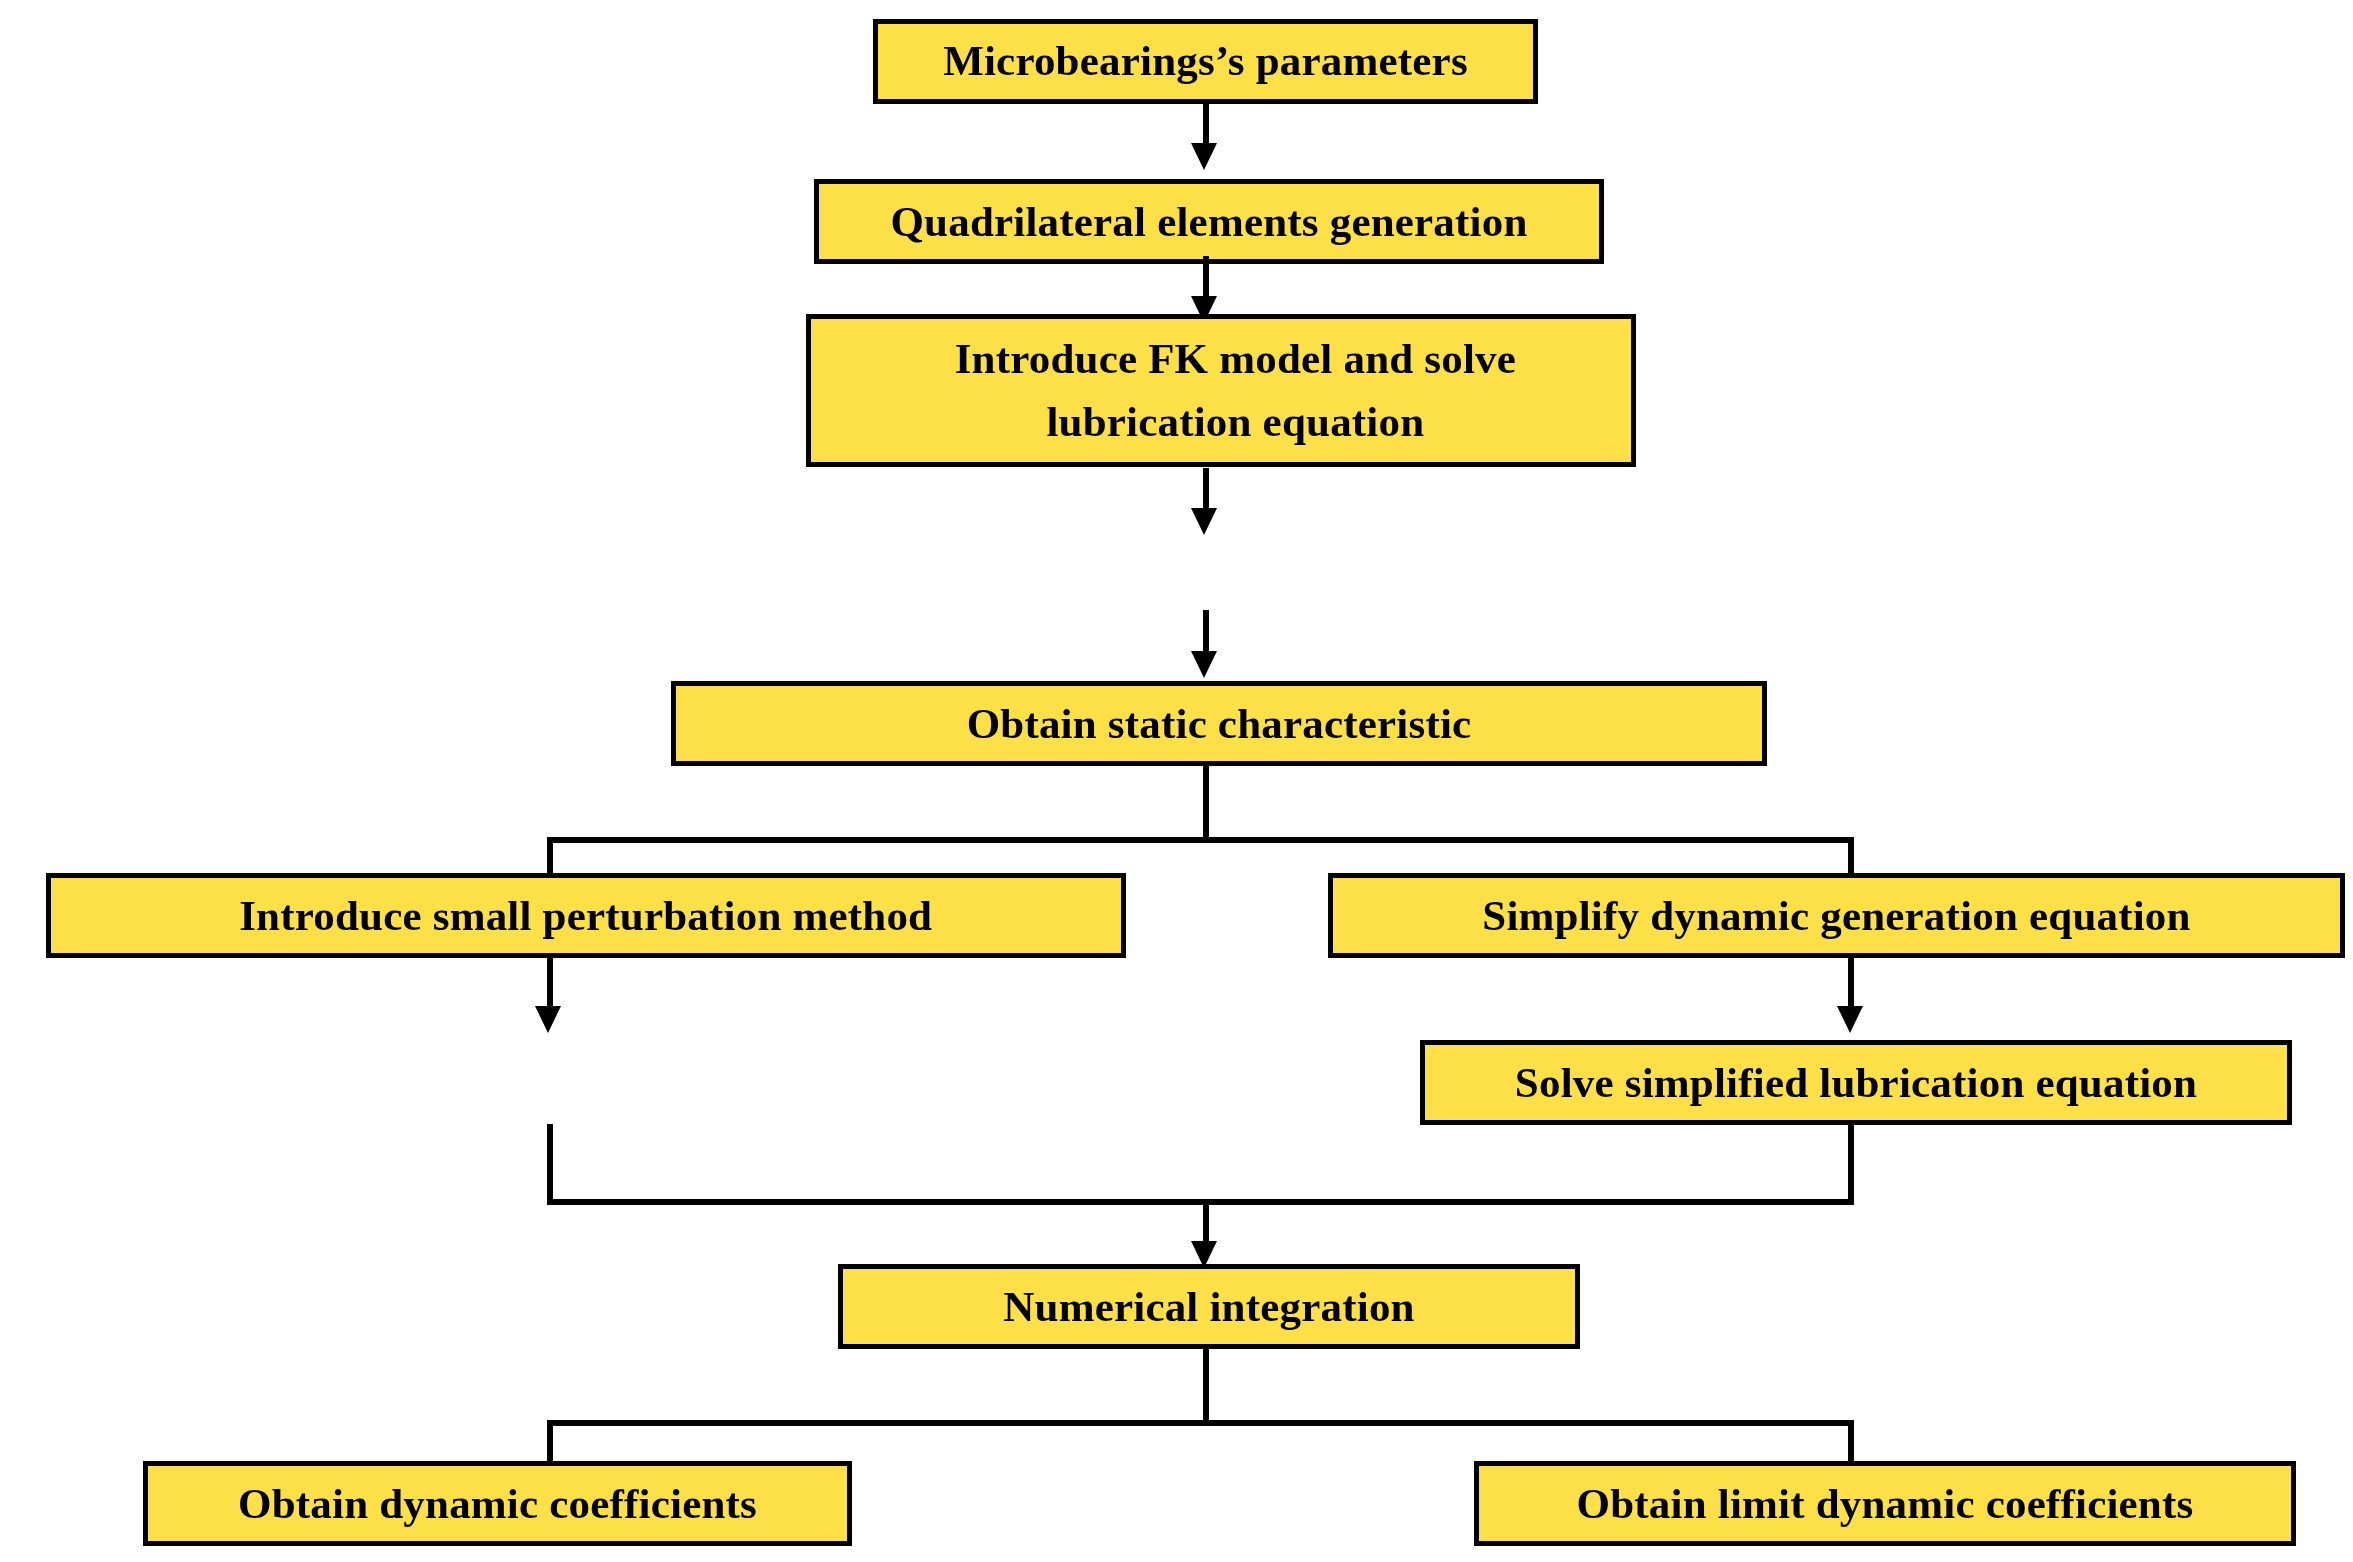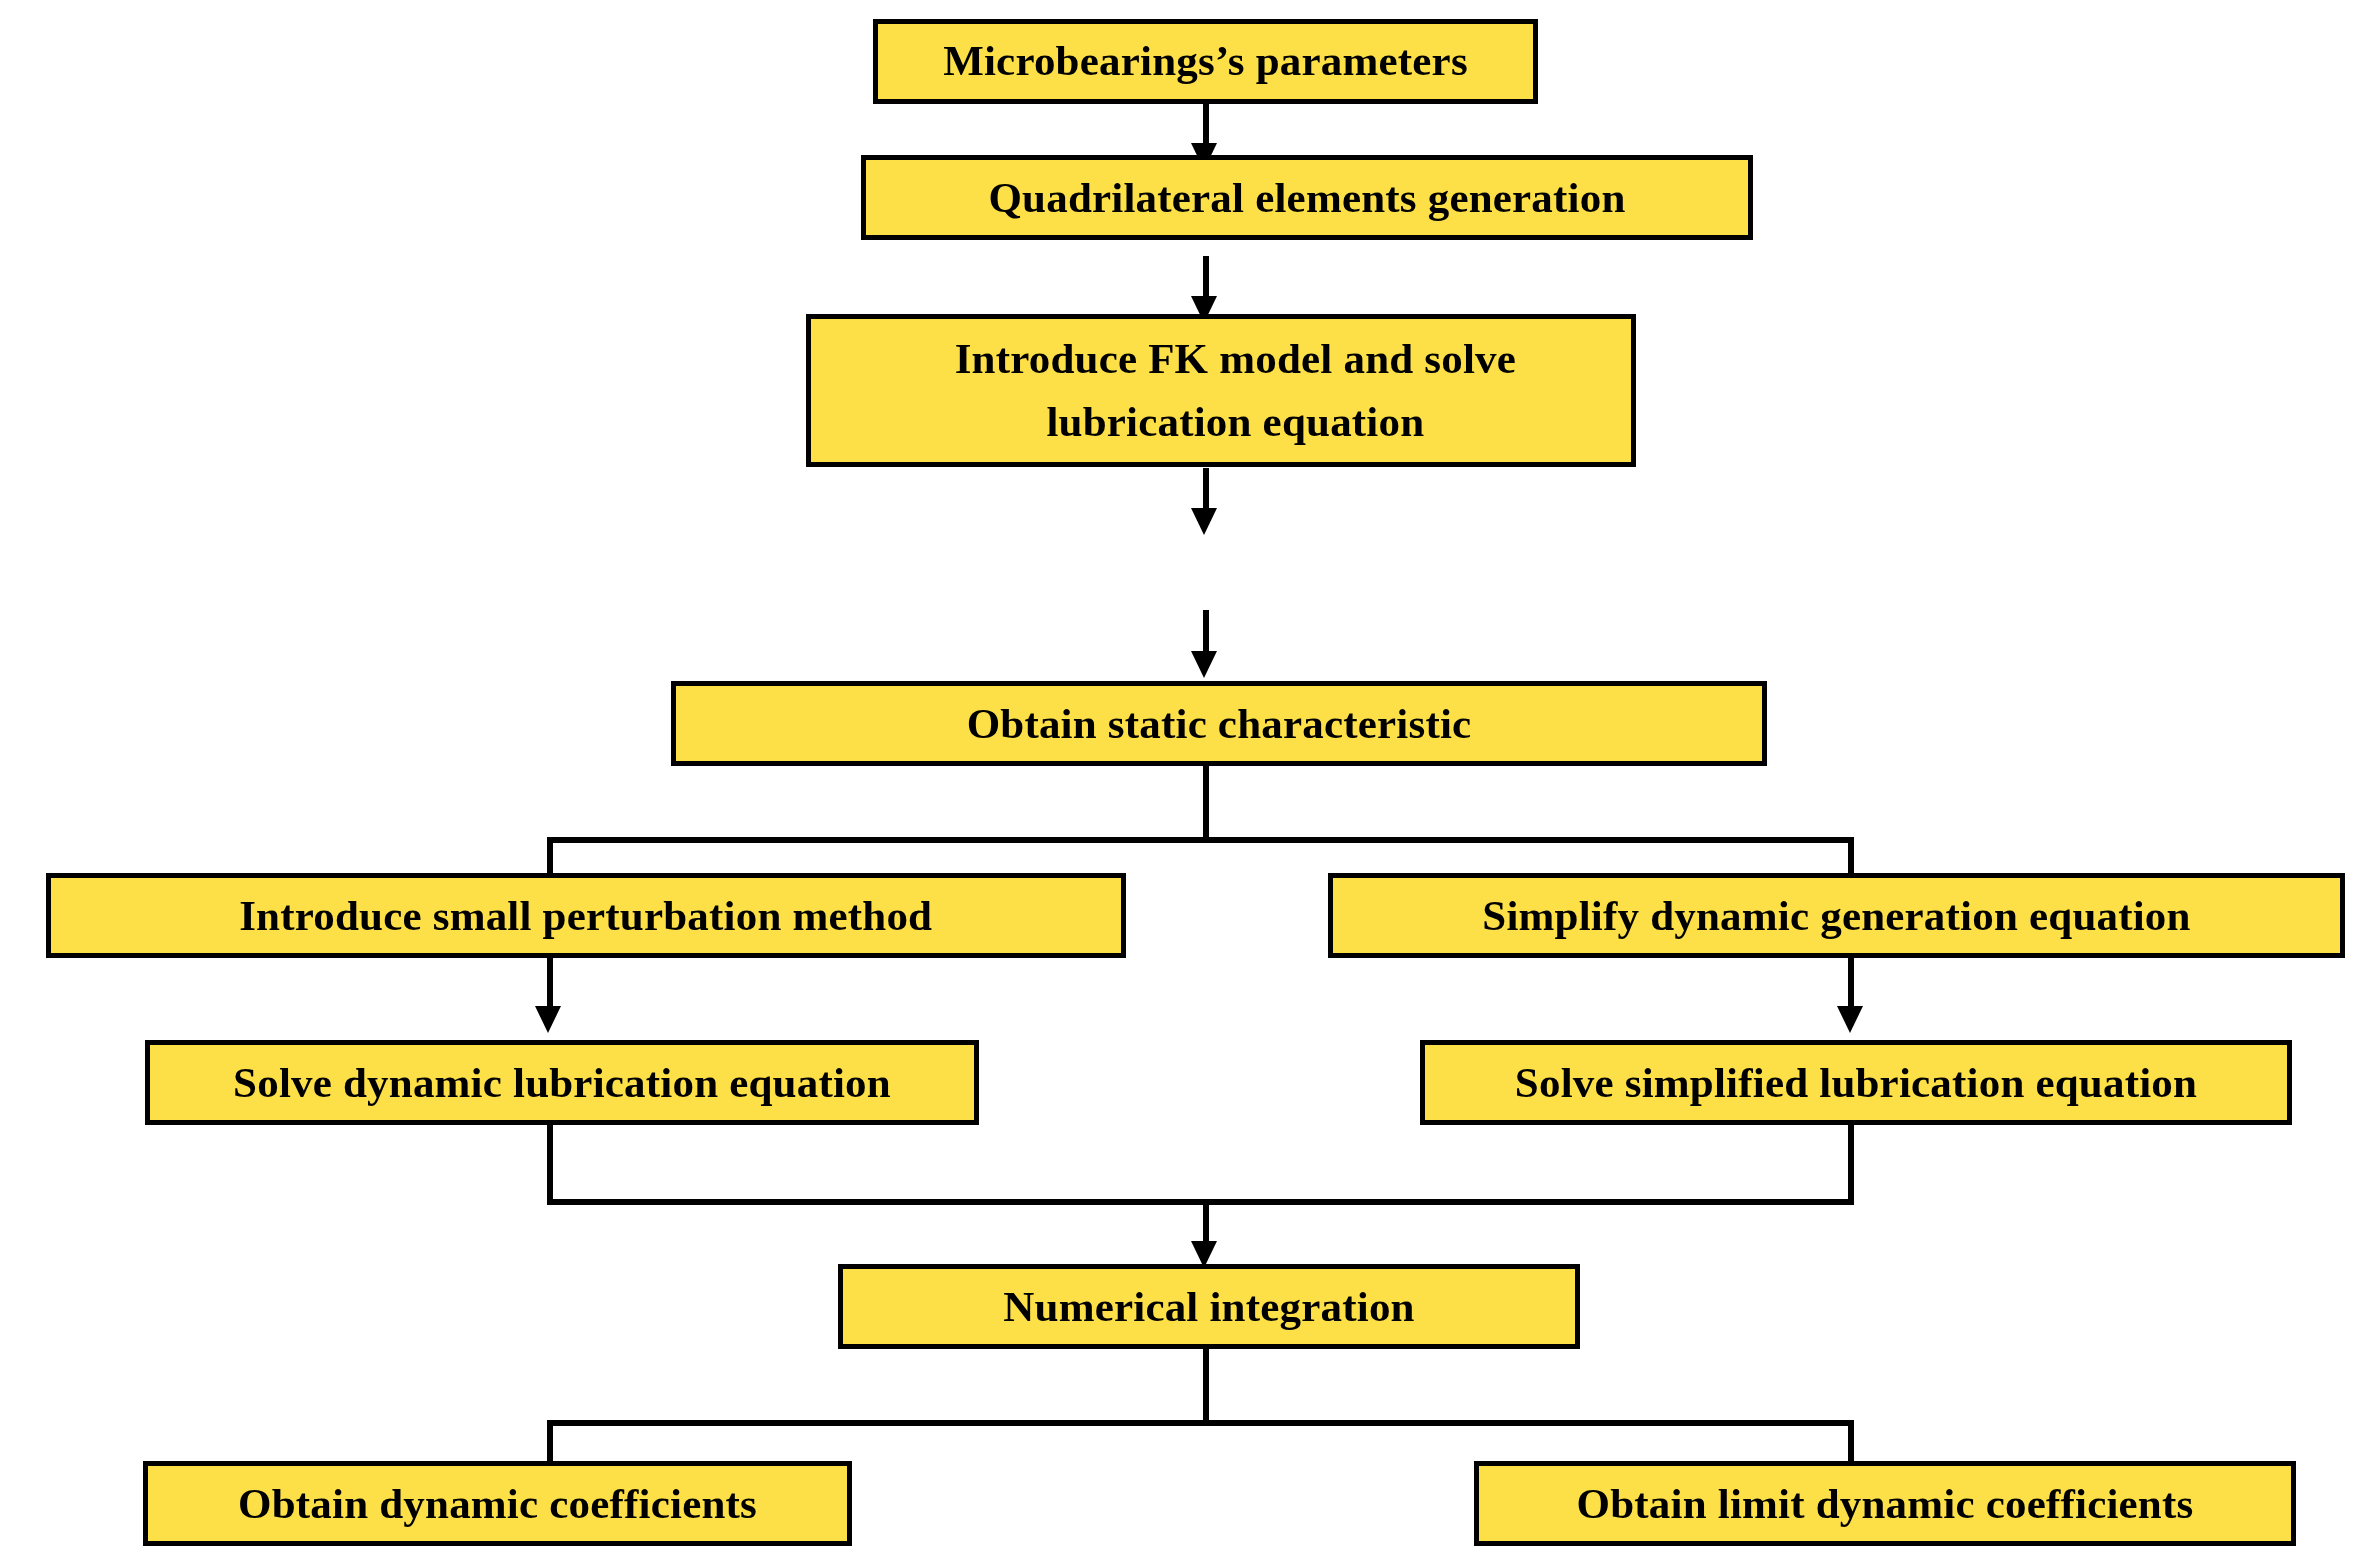--- a/index.html
+++ b/index.html
@@ -64,21 +64,21 @@
 
 <div id="canvas">
 
   <div class="node" style="left:873px; top:18.5px; width:665px; height:85px;">
     <span class="label">Microbearings’s parameters</span>
   </div>
 
   <div class="vline" style="left:1203px; top:103px; height:44px;"></div>
   <div class="arrowhead" style="left:1191px; top:143px;"></div>
 
-  <div class="node" style="left:814px; top:155px; width:892px; height:85px;margin-left:47px;">
+  <div class="node" style="left:814px; top:179px; width:790px; height:85px;">
     <span class="label">Quadrilateral elements generation</span>
   </div>
 
   <div class="vline" style="left:1203px; top:256px; height:44px;"></div>
   <div class="arrowhead" style="left:1191px; top:296px;"></div>
 
   <div class="node two-line" style="left:806px; top:314px; width:830px; height:153px; flex-direction:column;">
     <span class="label">Introduce FK model and solve</span>
     <span class="label">lubrication equation</span>
   </div>
@@ -108,23 +108,20 @@
   <div class="node" style="left:1328px; top:873px; width:1017px; height:85px;">
     <span class="label">Simplify dynamic generation equation</span>
   </div>
 
   <div class="vline" style="left:547px; top:958px; height:52px;"></div>
   <div class="arrowhead" style="left:535px; top:1006px;"></div>
 
   <div class="vline" style="left:1848px; top:958px; height:52px;"></div>
   <div class="arrowhead" style="left:1837px; top:1006px;"></div>
 
-  <div class="node" style="left:145px; top:1040px; width:834px; height:85px;">
-    <span class="label">Solve dynamic lubrication equation</span>
-  </div>
 
   <div class="node" style="left:1420px; top:1040px; width:872px; height:85px;">
     <span class="label">Solve simplified lubrication equation</span>
   </div>
 
   <div class="vline" style="left:547px; top:1124px; height:81px;"></div>
   <div class="vline" style="left:1848px; top:1124px; height:81px;"></div>
   <div class="hline" style="left:547px; top:1199px; width:1307px;"></div>
   <div class="vline" style="left:1203px; top:1199px; height:50px;"></div>
   <div class="arrowhead" style="left:1191px; top:1241px;"></div>

